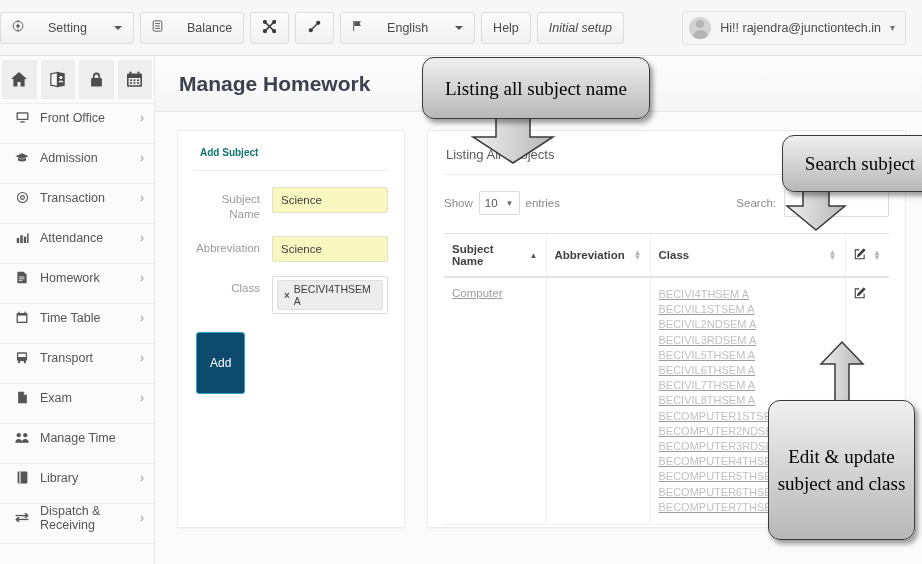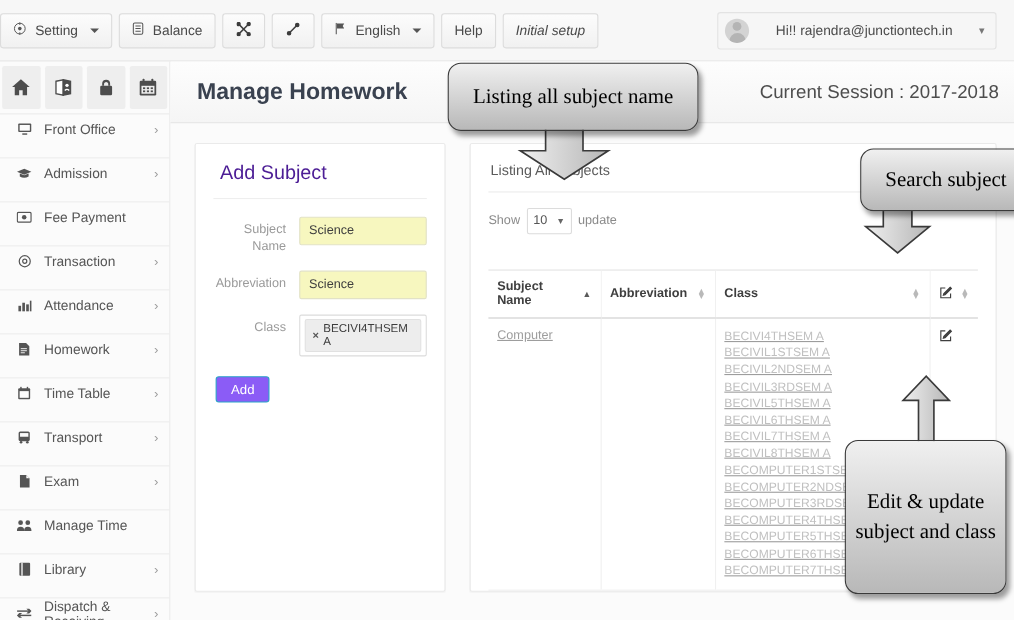--- a/index.html
+++ b/index.html
@@ -22,32 +22,32 @@
   }
   .brand {
     width:155px; height:56px; display:flex; align-items:center;
     padding-left:18px; font-size:21px; color:#3b3b3b; font-weight:400;
     letter-spacing:.2px;
   }
   .tb-btns { display:flex; align-items:center; gap:6px; height:56px; }
   .tb-btn {
     background:linear-gradient(#fcfcfc,#f1f1f1);
     border:1px solid #dcdcdc; border-radius:3px;
-    height:32px; padding:0 11px; display:flex; align-items:center; gap:8px;
+    height:32px; padding:0 11px; display:flex; align-items:center; gap:24px;
     font-size:12.5px; color:#4a4a4a; cursor:pointer; white-space:nowrap;
   }
   .tb-btn.icononly { padding:0 12px; justify-content:center; min-width:34px; }
   .tb-btn .caret {
     width:0;height:0;border-left:4px solid transparent;border-right:4px solid transparent;
     border-top:4px solid #555; margin-left:3px;
   }
   .tb-btn.italic { font-style:italic; }
   .tb-spacer { flex:1; }
   .userbox {
-    display:flex; align-items:center; gap:24px; height:34px;
+    display:flex; align-items:center; gap:9px; height:34px;
     border:1px solid #e3e3e3; border-radius:3px; background:#f6f6f6;
     padding:0 10px 0 6px; margin-right:16px; font-size:12.5px; color:#4b4b4b;
     cursor:pointer;
   }
   .avatar {
     width:22px;height:22px;border-radius:50%;background:#d3d3d3;
     display:flex;align-items:center;justify-content:center; overflow:hidden; position:relative;
   }
   .avatar::before{content:"";position:absolute;width:8px;height:8px;border-radius:50%;background:#b4b4b4;top:3px;}
   .avatar::after{content:"";position:absolute;width:15px;height:9px;border-radius:8px 8px 0 0;background:#b4b4b4;bottom:0;}
@@ -87,21 +87,21 @@
 
   
   .panels { display:flex; padding:18px 16px 0 22px; gap:22px; }
   .panel {
     background:#fff; border:1px solid #eaeaea; border-radius:2px;
     box-shadow:0 1px 1px rgba(0,0,0,.03);
   }
   .panel-left { width:228px; min-height:235px; padding:16px 16px 20px 16px; }
   .panel-right { flex:1; padding:14px 16px 0 16px; min-height:398px; }
 
-  .panel-title { font-size:18px; color:#4c1d95; padding-bottom:12px; }
+  .panel-title { font-size:10px; color:#0f766e; padding-bottom:12px;font-weight:bold; }
   .panel-left .panel-title { padding-left:6px; }
   .hr { height:1px; background:#eeeeee; margin:0 0 16px 0; }
 
   .form-row { display:flex; align-items:flex-start; margin-bottom:14px; }
   .form-label {
     width:78px; text-align:right; padding-right:12px; font-size:11.5px; color:#9a9a9a;
     line-height:15px; padding-top:5px;
   }
   .form-input {
     flex:1; height:26px; background:#f7f7bf; border:1px solid #e2e2c6;
@@ -111,29 +111,29 @@
   .chip-input {
     flex:1; min-height:26px; background:#fff; border:1px solid #dcdcdc; border-radius:2px;
     padding:3px 4px; display:flex; align-items:center; flex-wrap:wrap; gap:4px;
   }
   .chip {
     background:#ededed; border:1px solid #e1e1e1; border-radius:2px;
     font-size:10.5px; color:#3c3c3c; padding:2px 6px; display:flex; align-items:center; gap:4px;
   }
   .chip .x { color:#555; font-weight:bold; font-size:10px; cursor:pointer; }
   .add-btn {
-    background:#8b5cf6; border:1px solid #2ba3c7; color:#fff;
-    font-size:12px; padding:4px 13px; border-radius:3px; cursor:pointer;
+    background:#0c4a6e; border:1px solid #2ba3c7; color:#fff;
+    font-size:12px; padding:23px 13px; border-radius:3px; cursor:pointer;
     margin-left:2px; margin-top:4px;
   }
 
   
   .tbl-title { font-size:13px; color:#5b5b5b; padding:2px 0 12px 2px; }
   .tbl-hr { height:1px; background:#ececec; margin-bottom:14px; }
-  .tbl-controls { display:flex; align-items:center; justify-content:space-between; margin-bottom:32px;gap:24px; }
+  .tbl-controls { display:flex; align-items:center; justify-content:space-between; margin-bottom:16px;gap:24px; }
   .show-entries { display:flex; align-items:center; gap:6px; font-size:11.5px; color:#8a8a8a; }
   .sel {
     border:1px solid #dcdcdc; background:#fff; height:24px; min-width:40px;
     display:flex; align-items:center; justify-content:space-between;
     padding:0 5px; font-size:11.5px; color:#555; border-radius:2px; cursor:pointer; gap:8px;
   }
   .sel .dn { font-size:8px; color:#666; }
   .search-wrap { display:flex; align-items:center; gap:8px; font-size:11.5px; color:#8a8a8a; }
   .search-box { width:105px; height:28px; border:1px solid #dcdcdc; background:#fff; border-radius:2px; cursor:text;}
 
@@ -163,21 +163,21 @@
     background:linear-gradient(#f0f0f0,#b8b8b8);
     border:1.5px solid #3a3a3a; border-radius:12px;
     box-shadow:3px 4px 5px rgba(0,0,0,.38);
     font-family:"Liberation Serif", serif;
     color:#000; text-align:center;
     display:flex; align-items:center; justify-content:center;
   }
   .arrow-down, .arrow-up {
     position:absolute; z-index:39;
   }
-  #co-listing { left:407px; top:57px; width:228px; height:62px; font-size:19px; line-height:23px; padding:0 10px;}
+  #co-listing { left:422px; top:57px; width:228px; height:62px; font-size:19px; line-height:23px; padding:0 10px;}
   #ar-listing { left:470px; top:115px; }
   #co-search { left:742px; top:135px; width:156px; height:57px; font-size:19px; line-height:24px;margin-left:40px; }
   #ar-search { left:784px; top:188px; }
   #co-edit { left:768px; top:400px; width:147px; height:140px; font-size:19px; line-height:27px; padding:0 6px;}
   #ar-edit { left:818px; top:340px; }
 </style>
 </head>
 <body>
 
 <div id="app">
@@ -319,30 +319,20 @@
       <span class="si-ico">
           <svg width="14" height="12" viewBox="0 0 15 12" fill="#555">
             <path d="M7.5 1 L14.5 4 L7.5 7 L0.5 4 Z"></path>
             <path d="M3.2 5.6 V8.6 q4.3 2.4 8.6 0 V5.6 L7.5 7.5 Z"></path>
           </svg>
         </span>
       <span class="si-label">Admission</span>
       <span class="si-arrow">›</span>
     </div>
 
-    <div class="side-item">
-      <span class="si-ico">
-          <svg width="14" height="11" viewBox="0 0 15 11" fill="none" stroke="#555" stroke-width="1.2">
-            <rect x="0.8" y="0.8" width="13.4" height="9.4" rx="1"></rect>
-            <circle cx="7.5" cy="5.5" r="2.2" fill="#555" stroke="none"></circle>
-          </svg>
-        </span>
-      <span class="si-label">Fee Payment</span>
-      <span class="si-arrow"></span>
-    </div>
 
     <div class="side-item">
       <span class="si-ico">
           <svg width="13" height="13" viewBox="0 0 14 14" fill="none" stroke="#555" stroke-width="1.2">
             <circle cx="7" cy="7" r="5.4"></circle>
             <circle cx="7" cy="7" r="2"></circle>
           </svg>
         </span>
       <span class="si-label">Transaction</span>
       <span class="si-arrow">›</span>
@@ -449,21 +439,20 @@
       <span class="si-label">Dispatch &amp; Receiving</span>
       <span class="si-arrow">›</span>
     </div>
 
   </div>
 
   <div class="content">
 
     <div class="page-head">
       <div class="page-title">Manage Homework</div>
-      <div class="session">Current Session : 2017-2018</div>
     </div>
 
     <div class="panels">
 
       <div class="panel panel-left">
         <div class="panel-title">Add Subject</div>
         <div class="hr"></div>
 
         <div class="form-row">
           <div class="form-label">Subject Name</div>
@@ -492,21 +481,25 @@
         <div class="tbl-title">Listing All Subjects</div>
         <div class="tbl-hr"></div>
 
         <div class="tbl-controls">
           <div class="show-entries">
             <span>Show</span>
             <span class="sel">
               <span>10</span>
               <span class="dn">▼</span>
             </span>
-            <span>update</span>
+            <span>entries</span>
+          </div>
+          <div class="search-wrap">
+            <span>Search:</span>
+            <div class="search-box"></div>
           </div>
         </div>
 
         <table class="dt">
           <colgroup>
             <col style="width:102px">
               <col style="width:104px">
               <col style="width:auto">
               <col style="width:44px">
           </colgroup>

